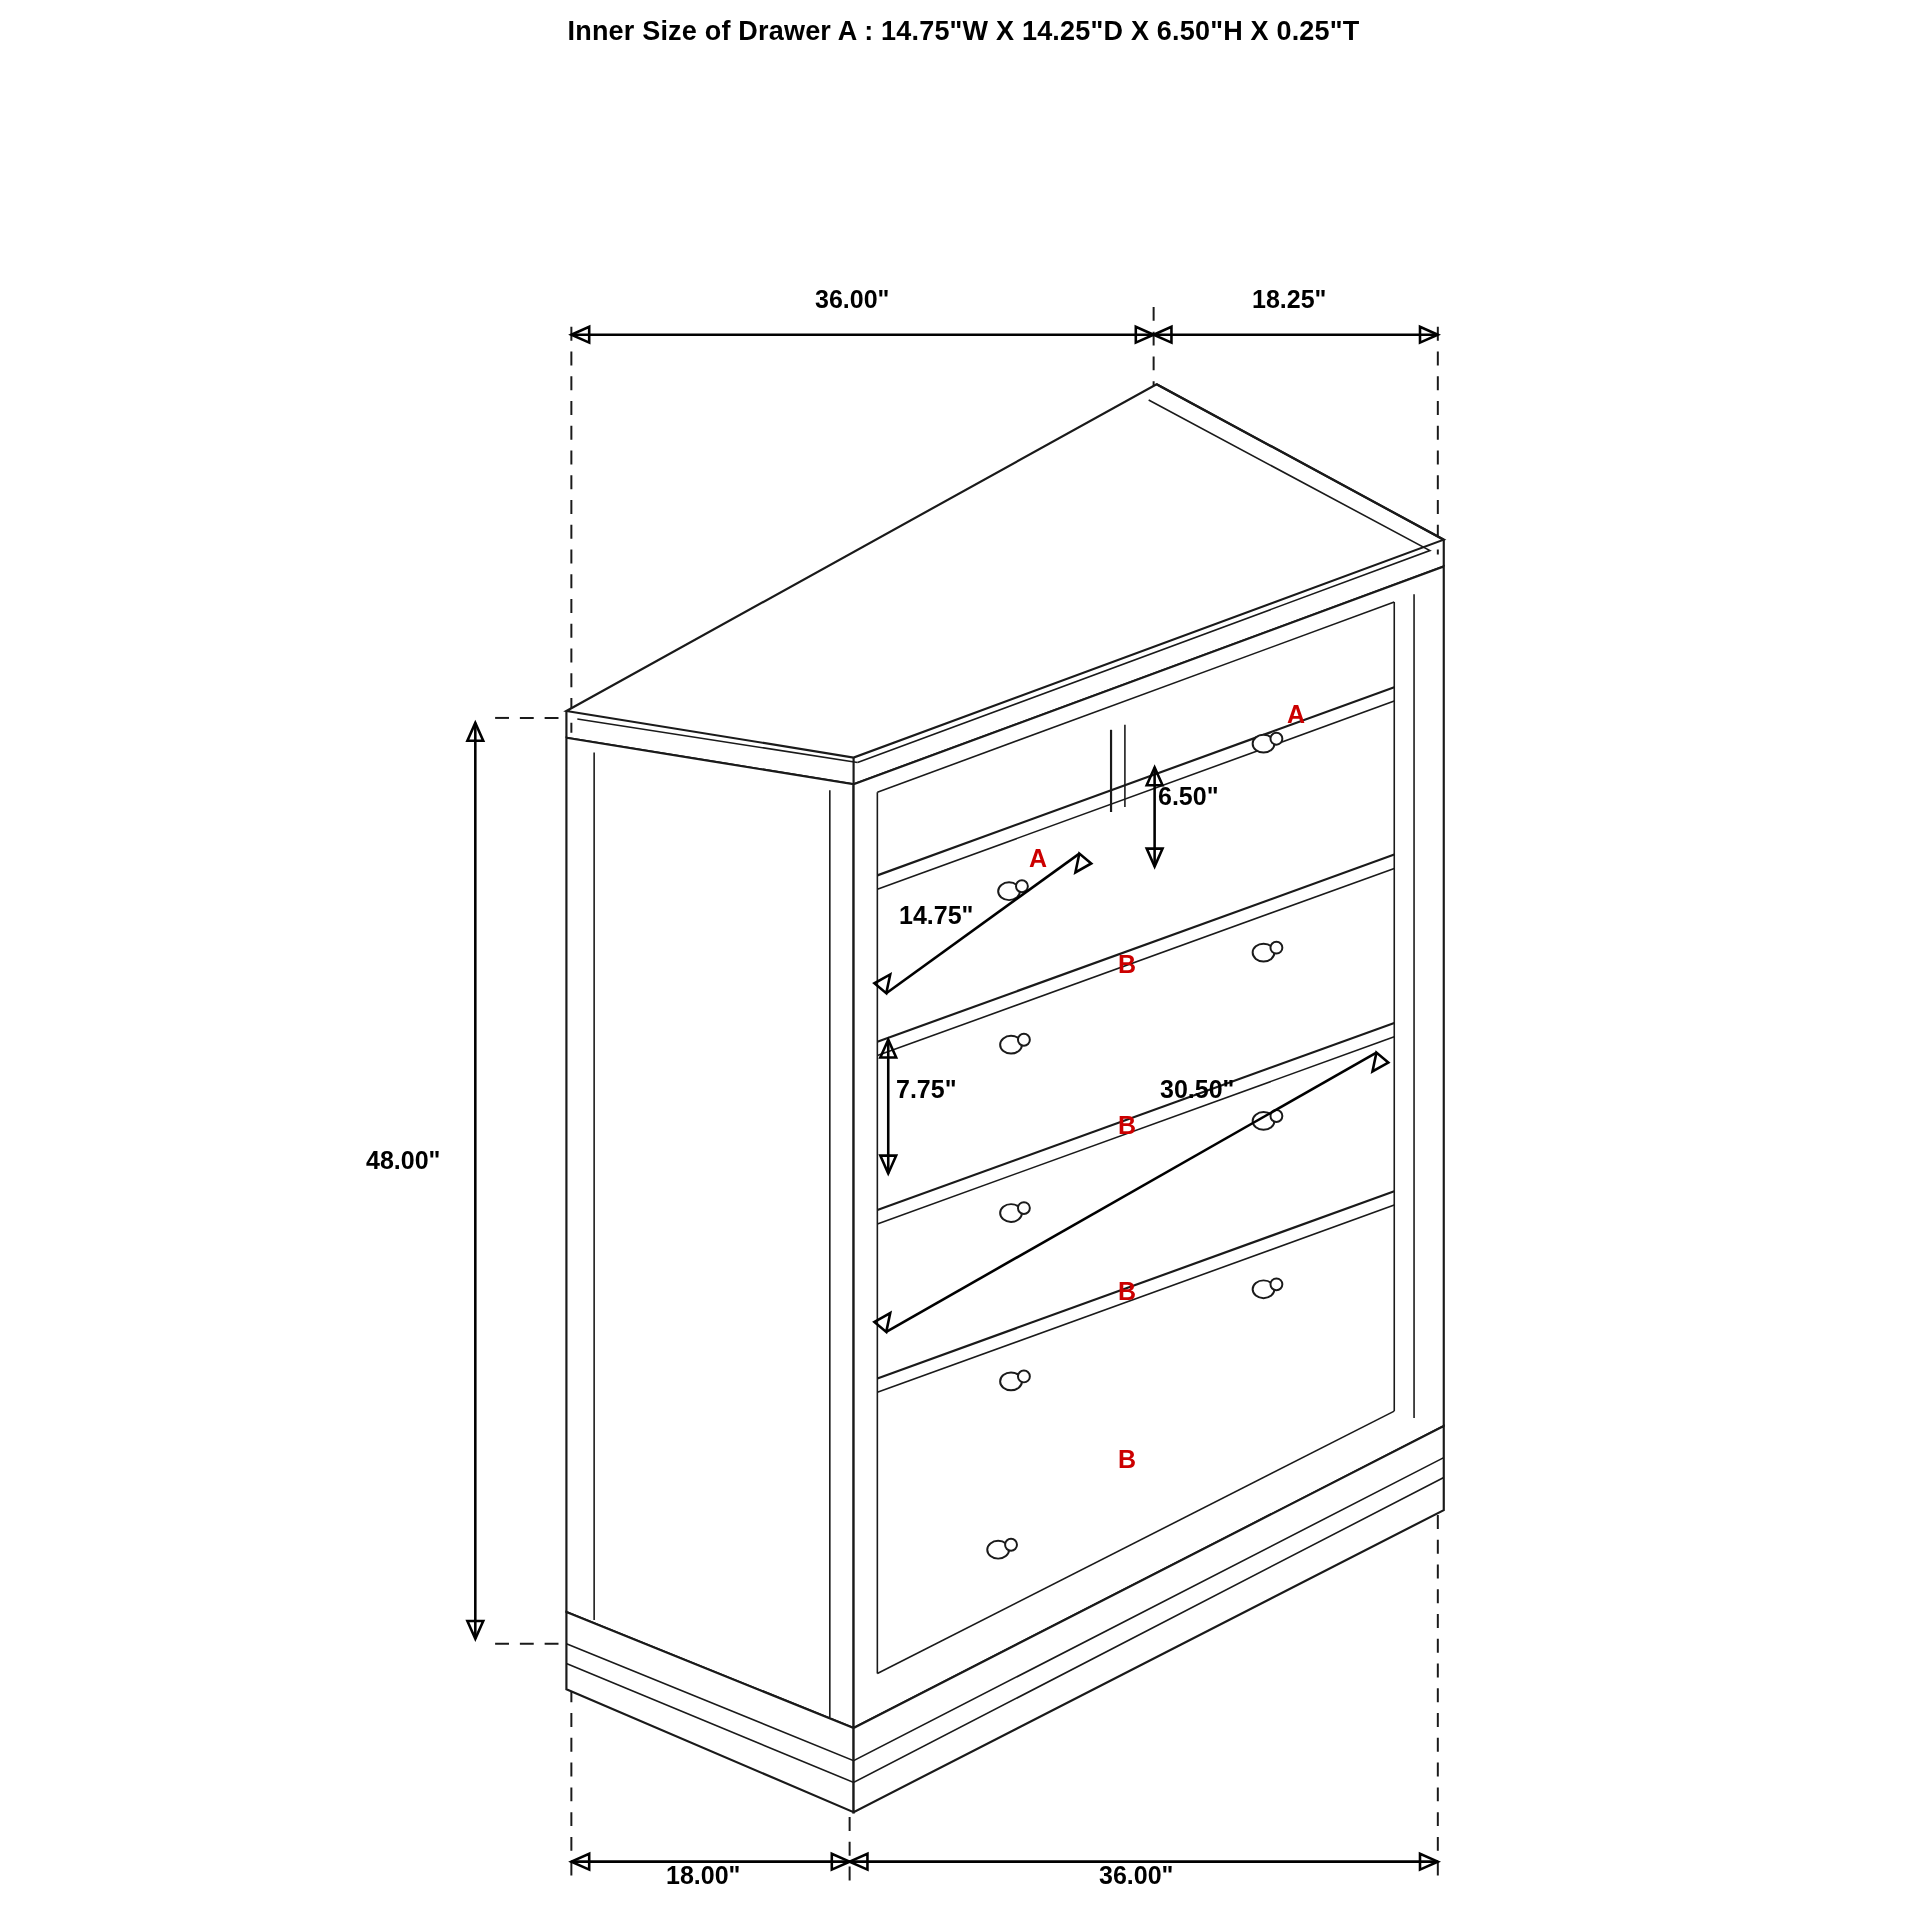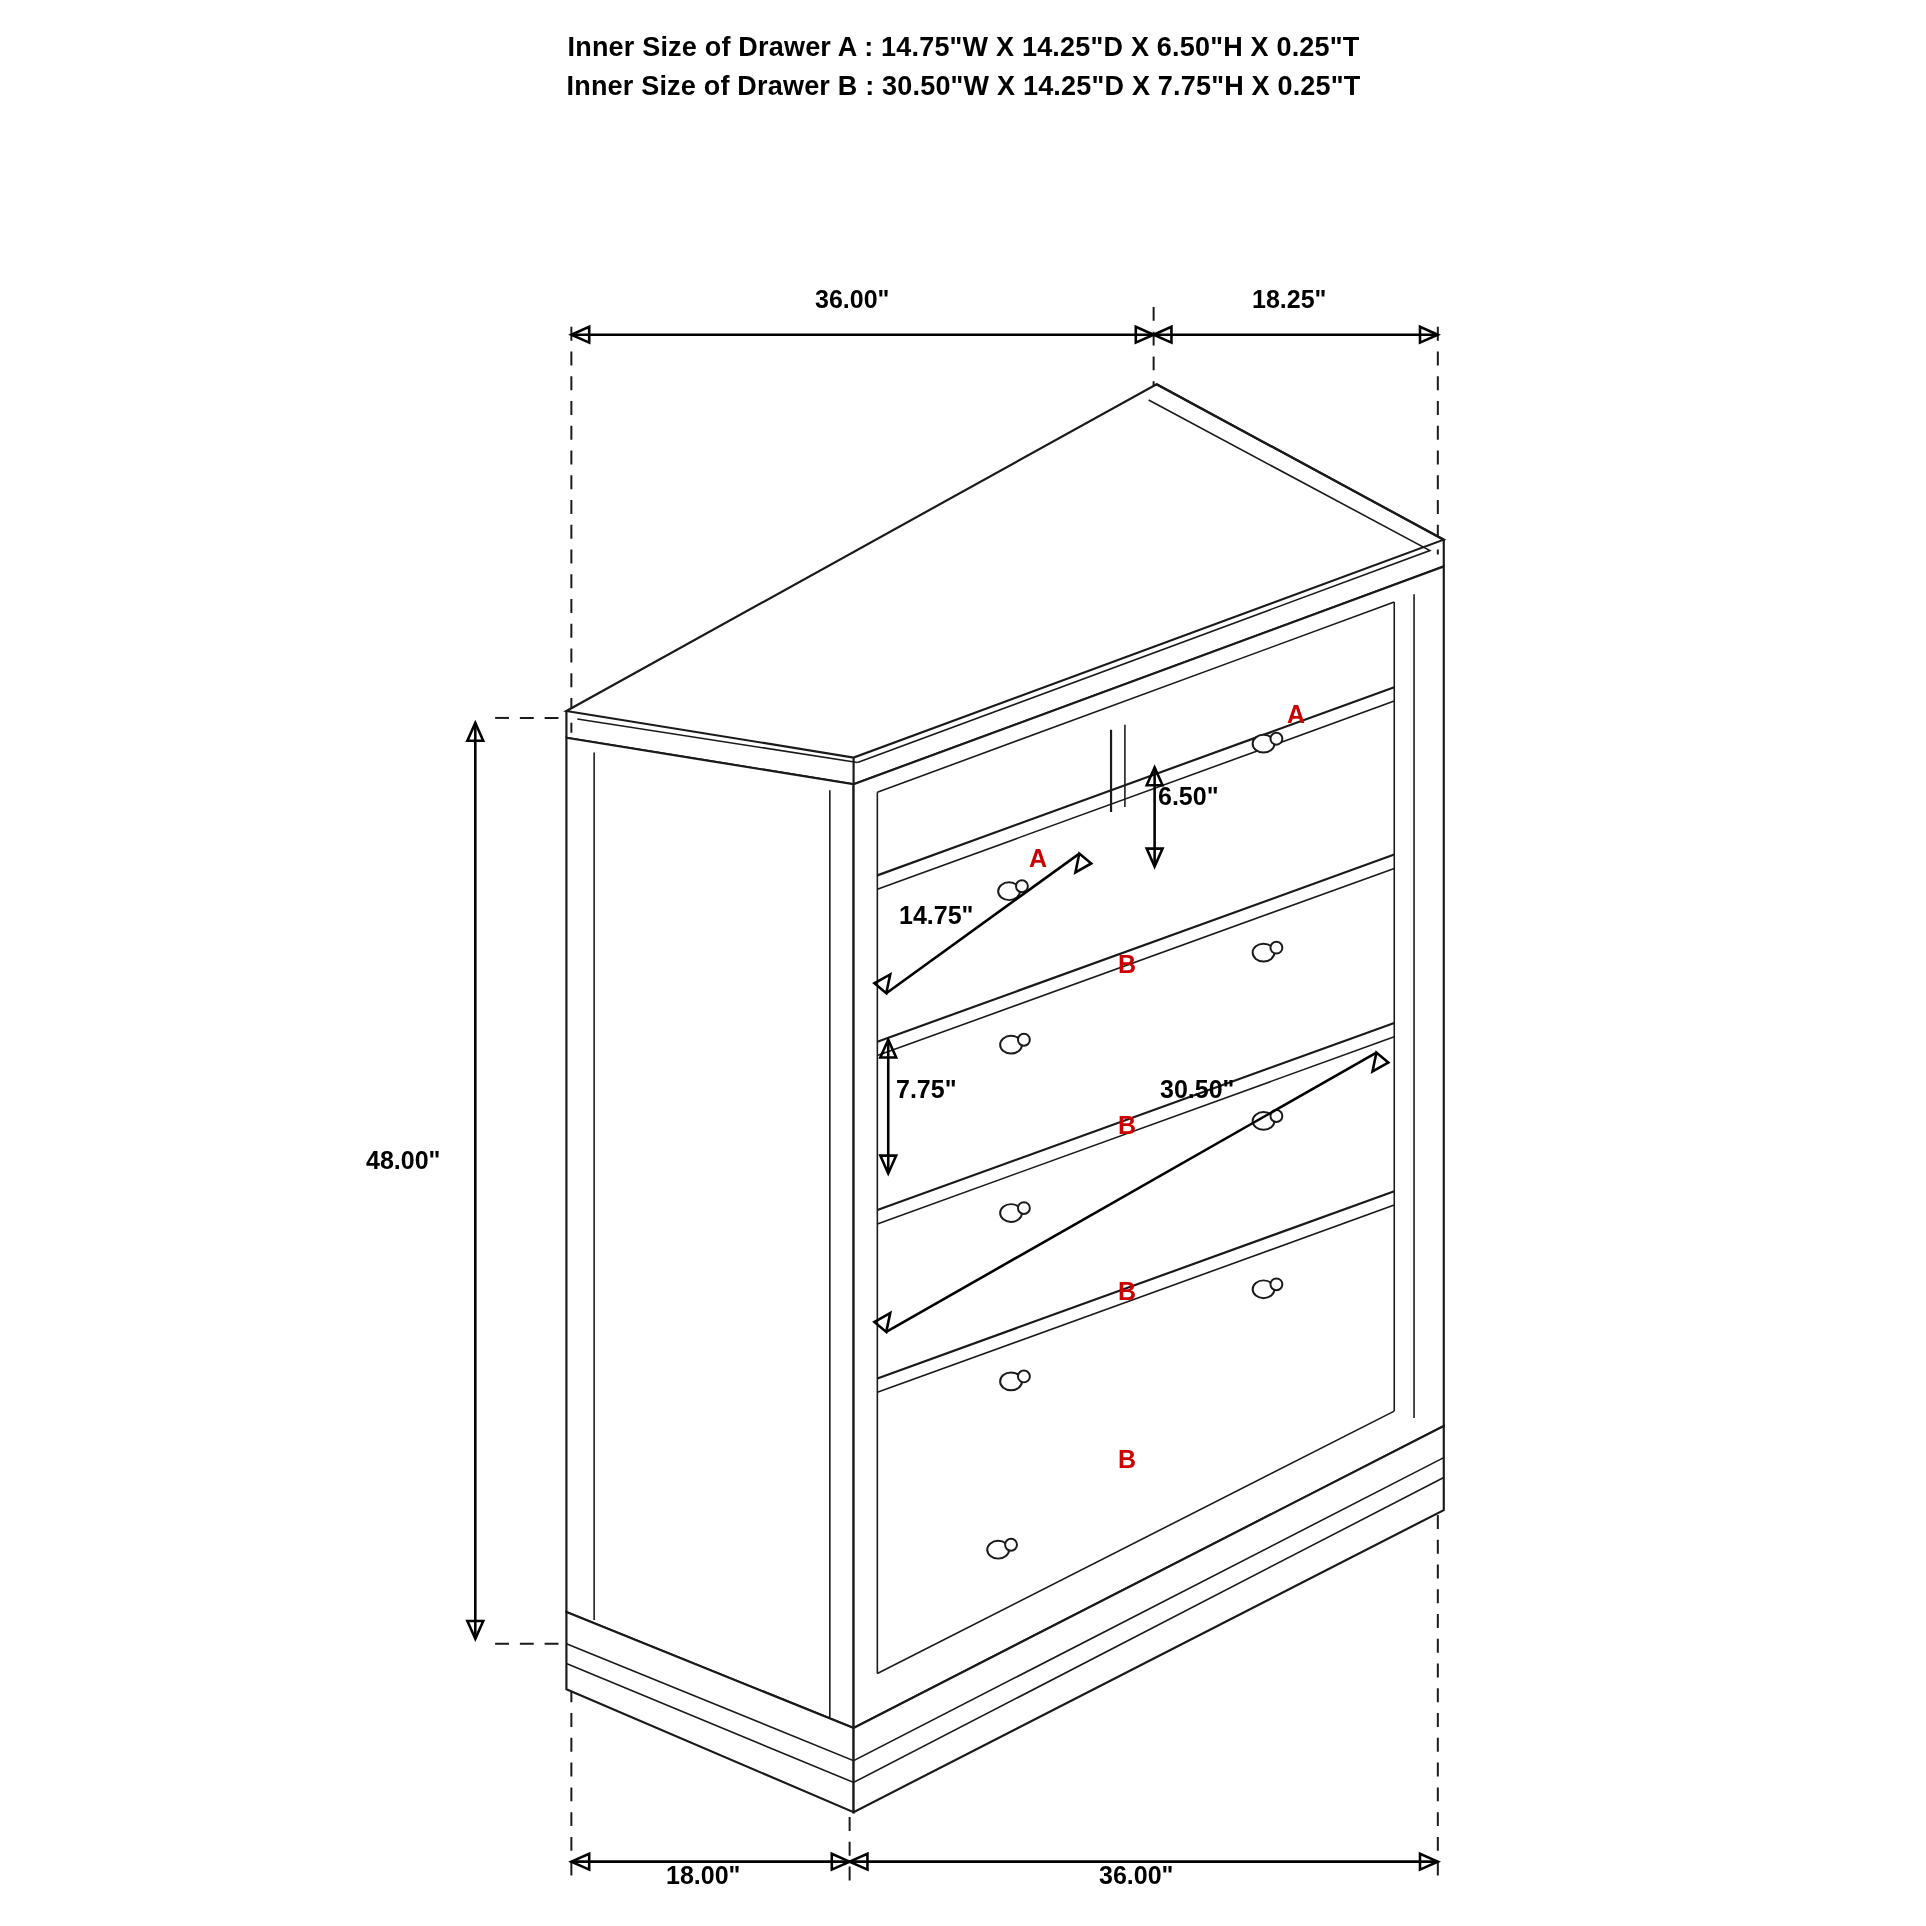--- a/index.html
+++ b/index.html
@@ -1,37 +1,36 @@
 <!DOCTYPE html>
 <html><head>
 <meta charset="utf-8">
 <style>
   html,body{margin:0;padding:0;background:#ffffff;}
   body{width:1927px;height:1927px;position:relative;font-family:"Liberation Sans",sans-serif;overflow:hidden;}
   #stage{position:absolute;left:0;top:0;width:1927px;height:1927px;}
-  .hdr{position:absolute;left:0;top:28px;width:1927px;text-align:center;}
+  .hdr{position:absolute;left:0;top:12px;width:1927px;text-align:center;}
   .hdr div{font-size:27px;font-weight:bold;color:#000;line-height:1.45;letter-spacing:0.2px;}
   .lbl{position:absolute;font-size:25px;font-weight:bold;color:#000;white-space:nowrap;}
   .rlbl{position:absolute;font-size:25px;font-weight:bold;color:#cc0000;white-space:nowrap;}
   svg{position:absolute;left:0;top:0;width:1927px;height:1927px;}
   .ln{stroke:#1a1a1a;stroke-width:2.2;fill:none;}
   .ln-thin{stroke:#1a1a1a;stroke-width:1.6;fill:none;}
   .dash{stroke:#1a1a1a;stroke-width:2;fill:none;stroke-dasharray:14 11;}
   .dim{stroke:#000;stroke-width:2.6;fill:none;}
   .body-fill{fill:#ffffff;stroke:#1a1a1a;stroke-width:2.2;}
   .knob{fill:#ffffff;stroke:#1a1a1a;stroke-width:2;}
 </style>
 </head>
 <body>
 
 <div id="stage">
 
   <div class="hdr">
     <div>Inner Size of Drawer A : 14.75"W X 14.25"D X 6.50"H X 0.25"T</div>
-    <div>Inner Size of Drawer B : 30.50"W X 14.25"D X 7.75"H X 0.25"T</div>
   </div>
 
   <svg viewBox="0 0 1946 1946">
 
     <g>
       <path class="dash" d="M577,330 L577,740"></path>
       <path class="dash" d="M1165,310 L1165,560"></path>
       <path class="dash" d="M1452,330 L1452,560"></path>
       <path class="dash" d="M500,725 L575,725"></path>
       <path class="dash" d="M500,1660 L580,1660"></path>

